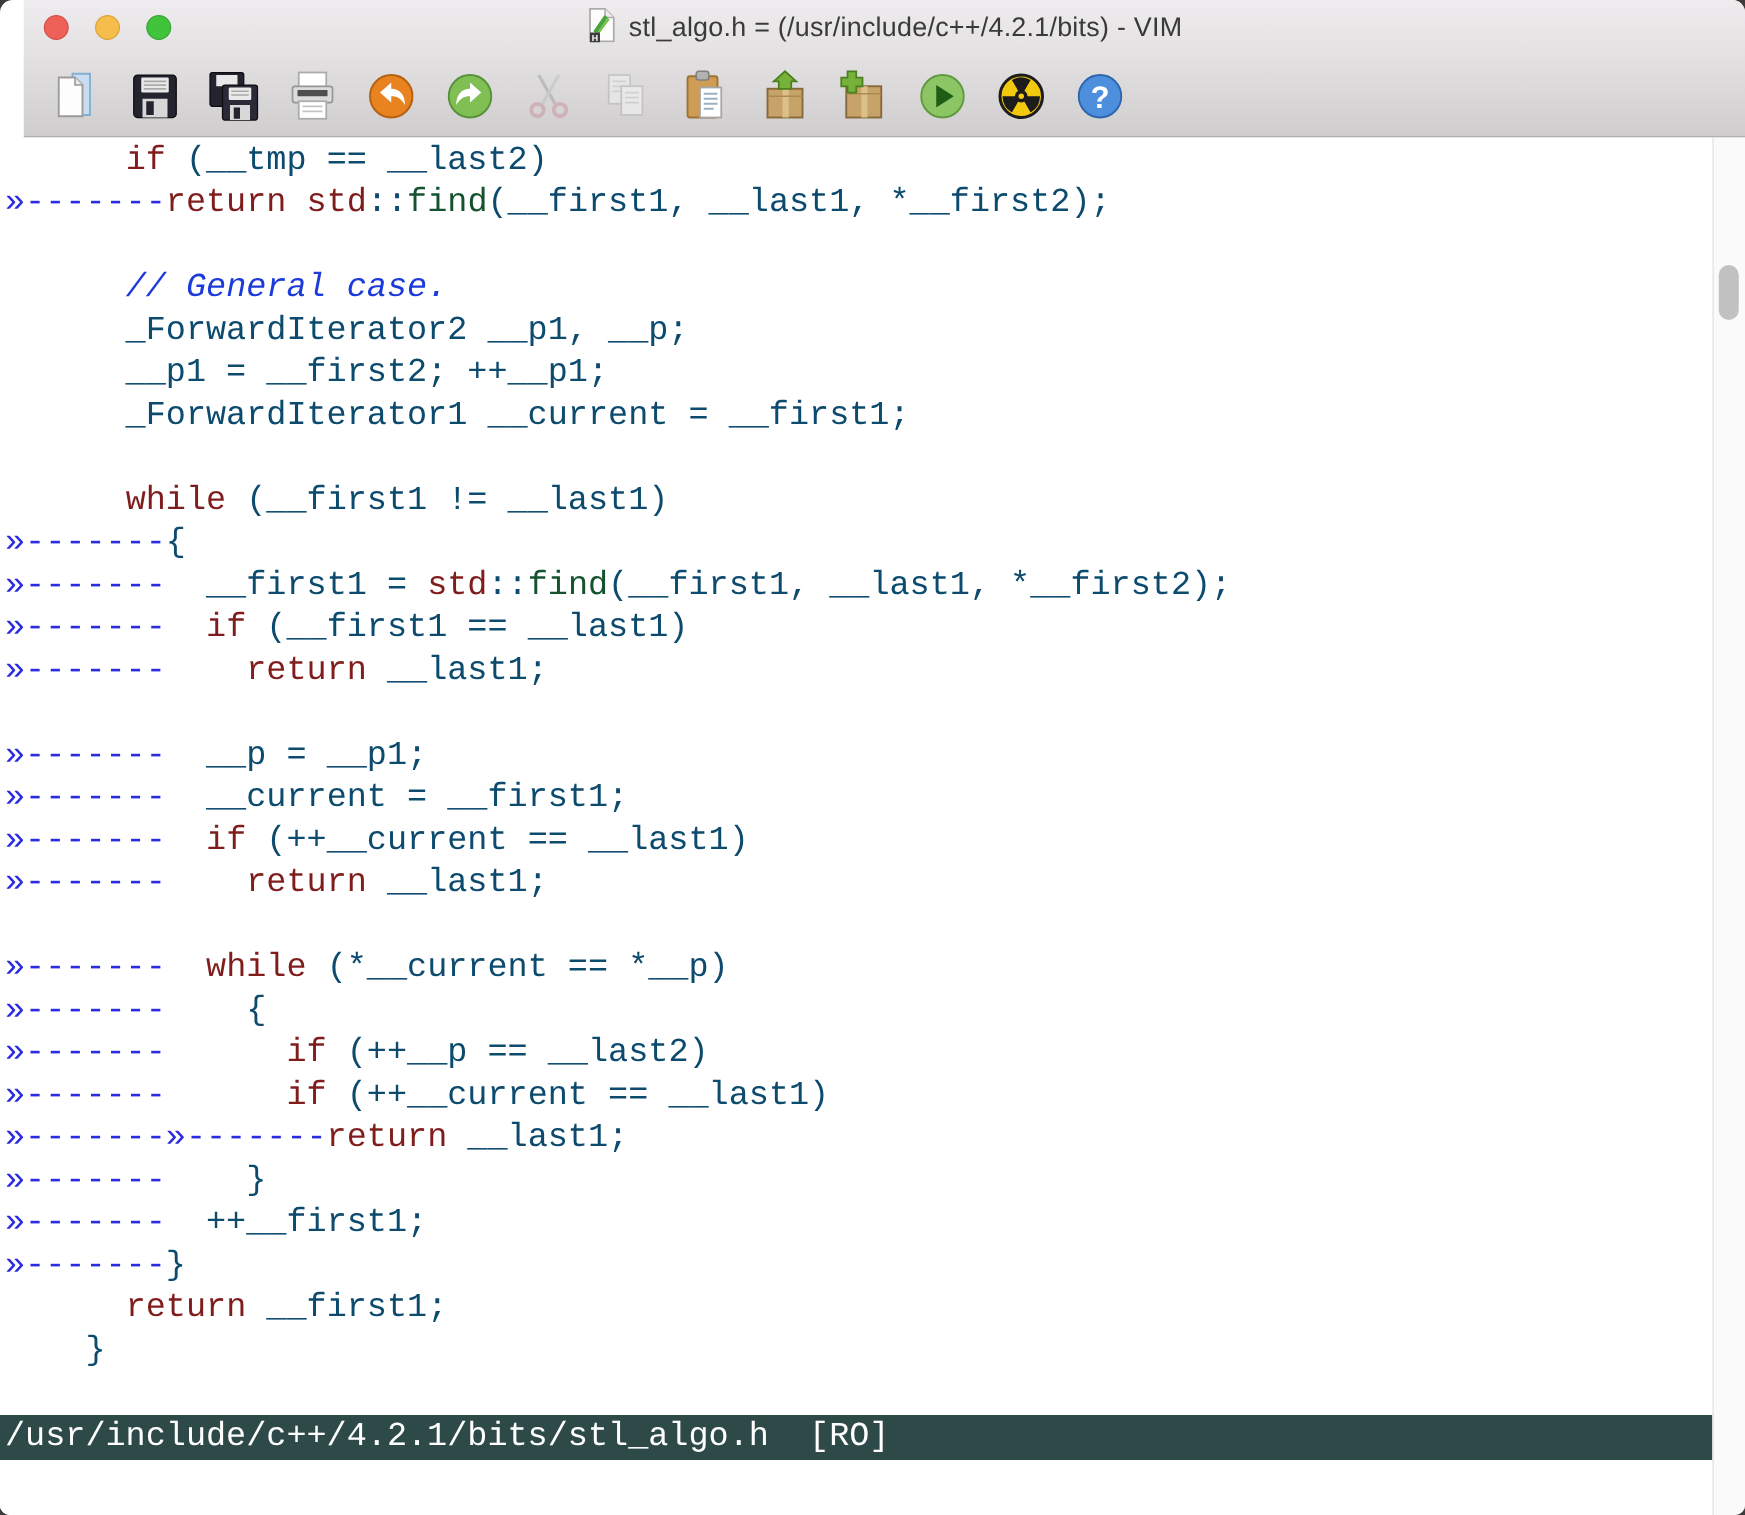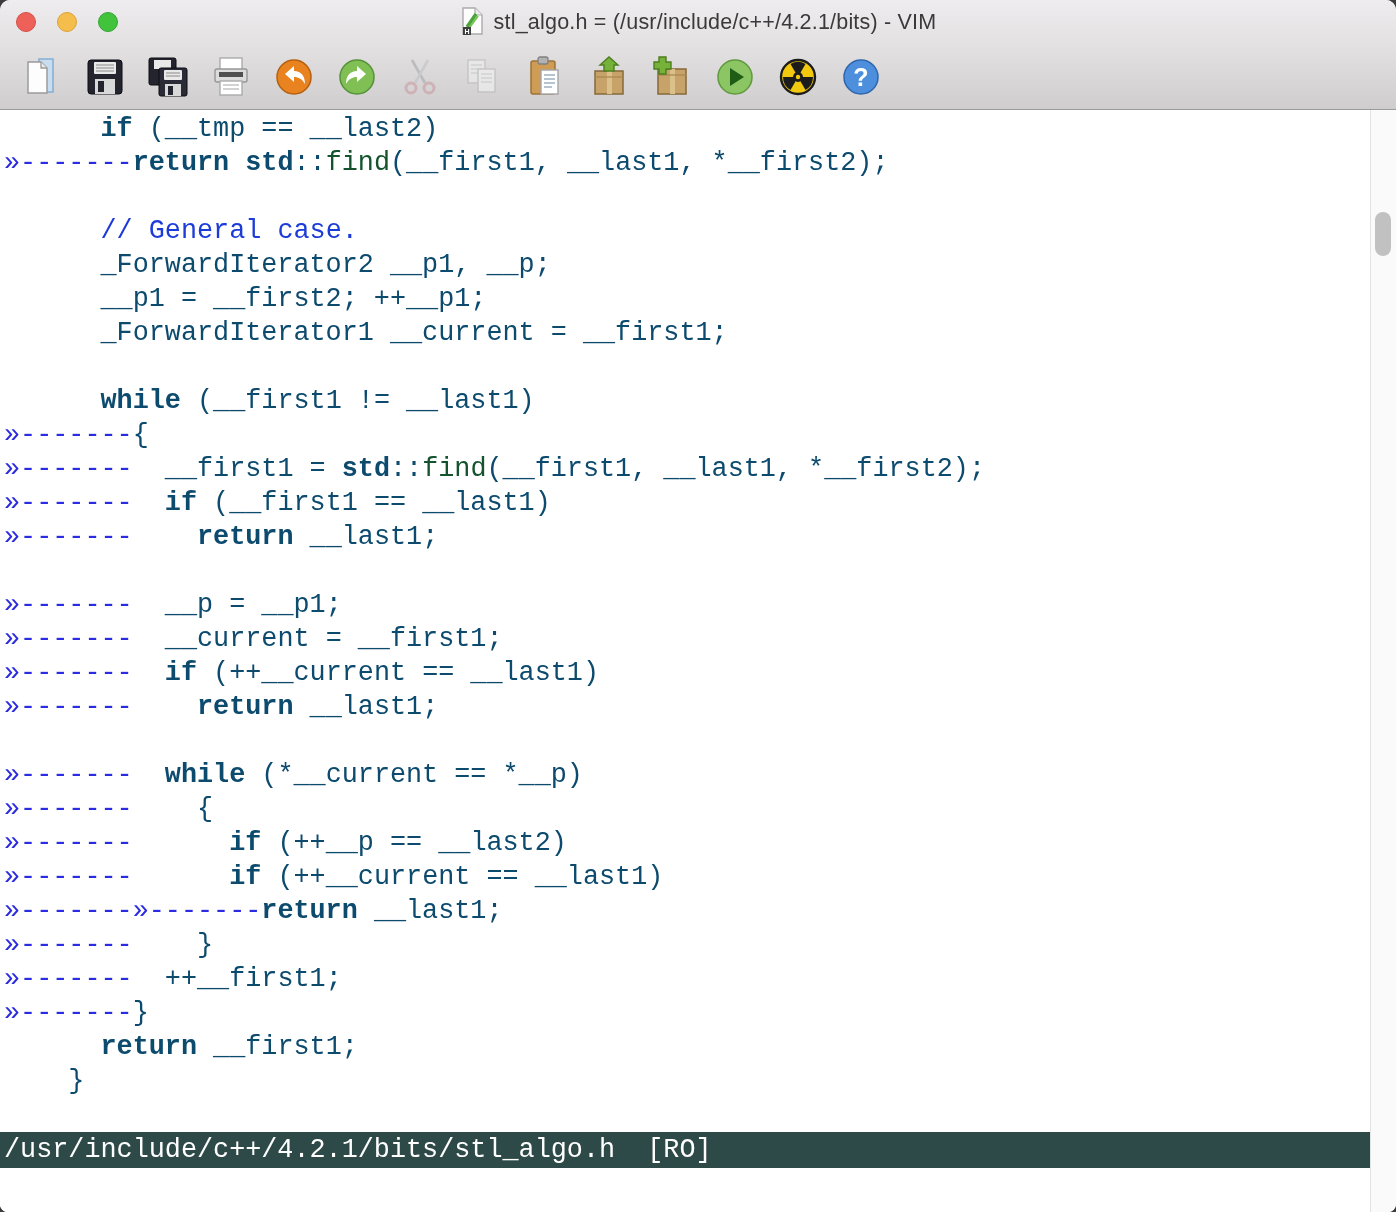--- a/index.html
+++ b/index.html
@@ -9,20 +9,21 @@
     overflow:hidden;
     position:relative;
     background:#fff;
     font-family:"Liberation Sans",sans-serif;
   }
   
   .header{
     height:109px;
     background:linear-gradient(#eeecee 0%,#e3e1e2 40%,#cfcdce 100%);
     border-bottom:1px solid #9c9a9b;
+    margin-left:19px;
   }
   .titlebar{
     height:45px;
     display:flex;align-items:center;
     position:relative;
   }
   .traffic-lights{
     position:absolute;left:16px;top:12px;
     display:flex;gap:21px;
   }
@@ -50,23 +51,23 @@
   .editor-col{width:1370px;display:flex;flex-direction:column;background:#fff;}
   .code-area{
     flex:1;
     padding:2px 0 0 4px;
     font-family:"Liberation Mono","DejaVu Sans Mono",monospace;
     font-size:26.8px;
     overflow:hidden;
   }
   .line{height:34px;line-height:34px;white-space:pre;color:#000;}
   .seg-n{color:#0c4a6e;}
-  .seg-k{color:#0c4a6e;font-weight:bold;}
+  .seg-k{color:#7f1d1d;font-weight:normal;}
   .seg-f{color:#14532d;}
-  .seg-c{color:#1c3bd8;}
+  .seg-c{color:#1c3bd8;font-style:italic;}
   .seg-s{color:#2b2be0;}
   .cursor-cell{position:relative;}
   .cursor-cell::after{
     content:"";position:absolute;left:-1px;right:-1px;top:1px;bottom:2px;
     border:2px solid #000;
   }
   
   .statusbar{
     height:36px;background:#2e4a48;color:#fff;
     font-family:"Liberation Mono","DejaVu Sans Mono",monospace;

